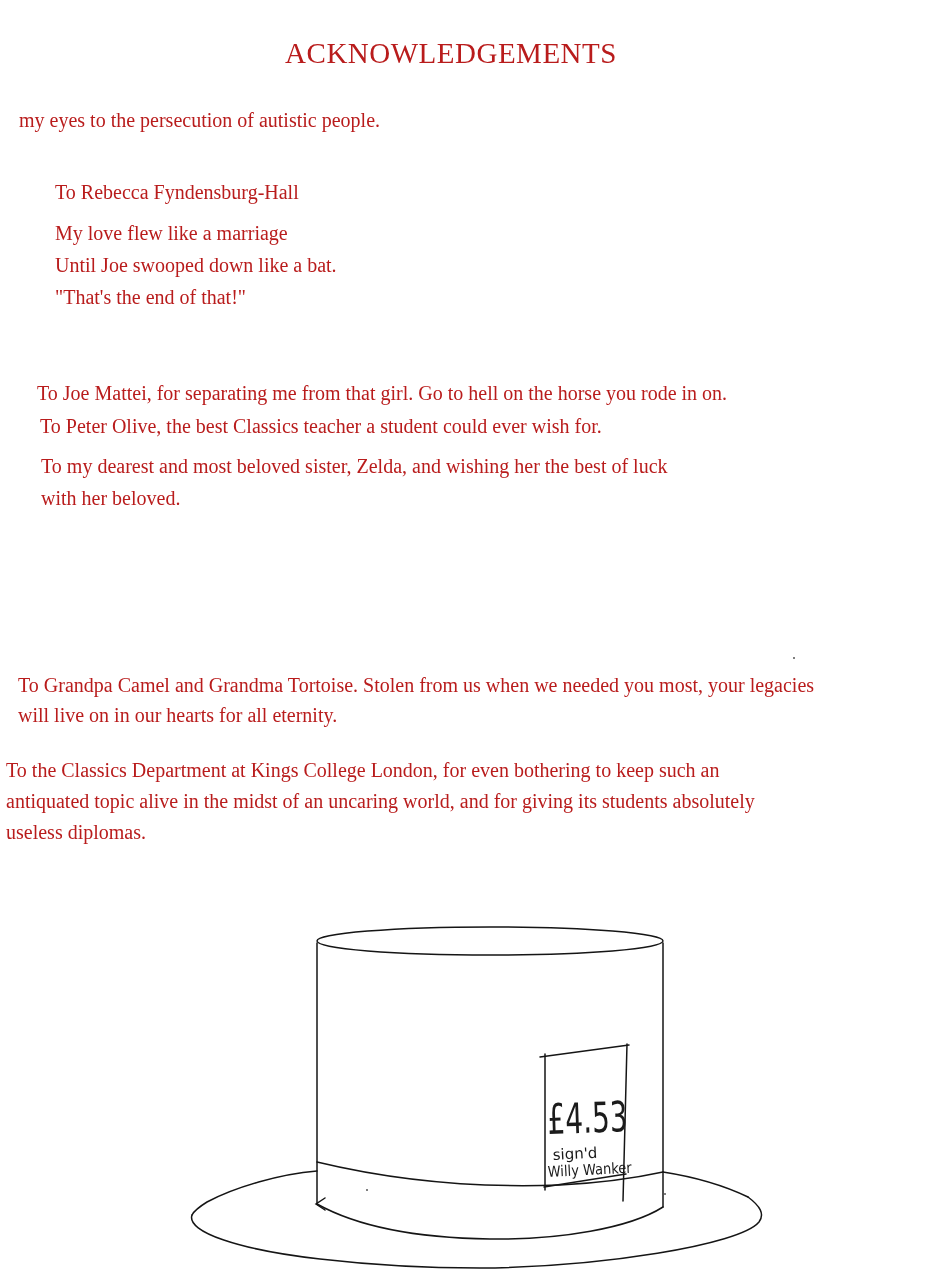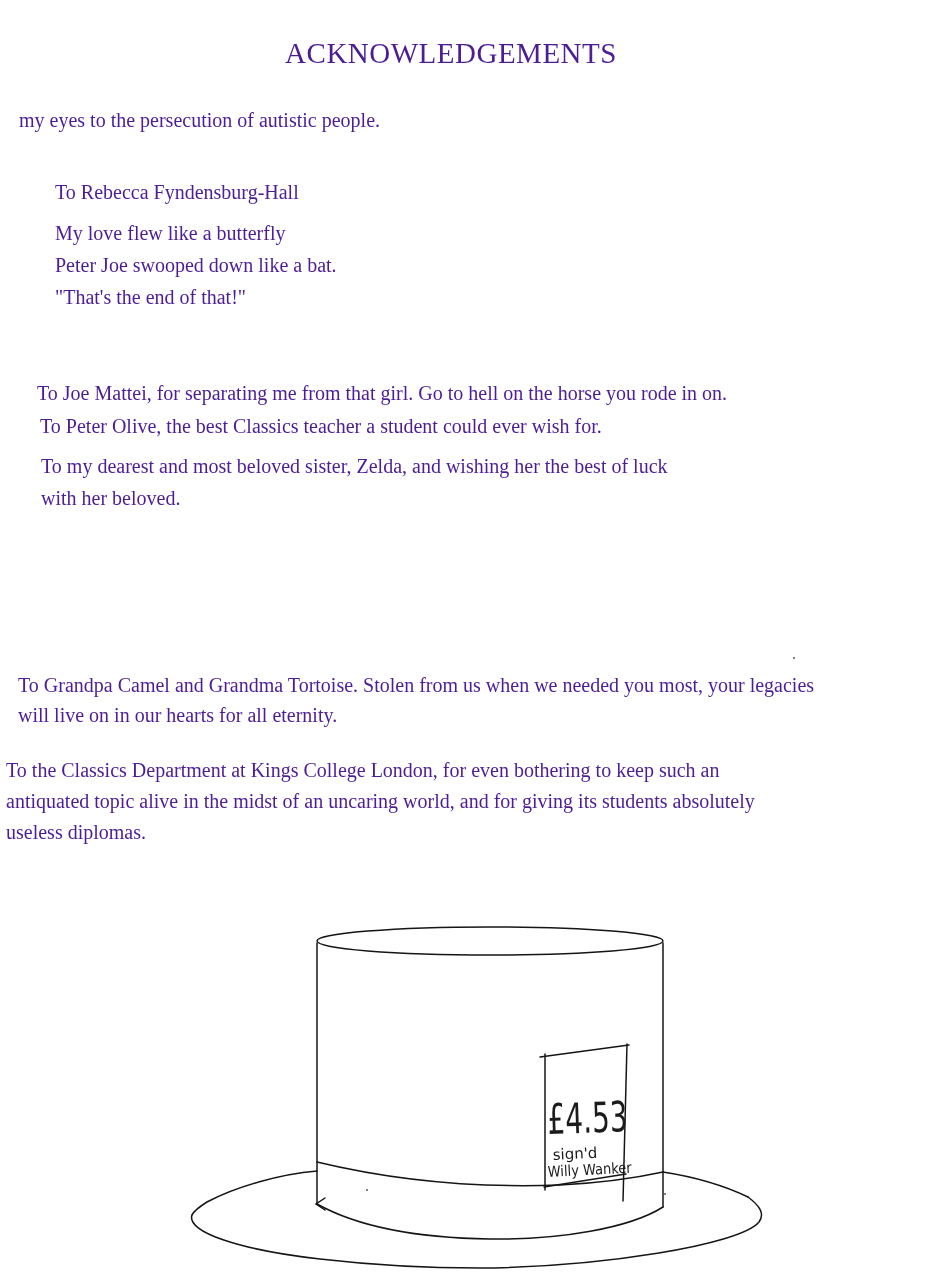--- a/index.html
+++ b/index.html
@@ -1,21 +1,21 @@
 <!DOCTYPE html>
 <html><head>
 <meta charset="utf-8">
 <style>
   html,body{margin:0;padding:0;background:#ffffff;}
   .page{
     position:relative;
     width:852px;height:1284px;
     background:#ffffff;
     font-family:"Liberation Serif", serif;
-    color:#4c1d95;
+    color:#b91c1c;
     overflow:hidden;
   }
   .title{
     position:absolute;top:37px;left:50px;right:0;
     margin:0;text-align:center;
     font-size:29px;font-weight:400;letter-spacing:0.5px;
   }
   .para{position:absolute;margin:0;font-size:20px;line-height:32px;white-space:nowrap;}
   .line{display:block;}
   .centered{left:55px;width:885px;text-align:left;}
@@ -46,22 +46,22 @@
 
   <h1 class="title">ACKNOWLEDGEMENTS</h1>
 
   <p class="para p-mother">
     <span class="line">my eyes to the persecution of autistic people.</span>
   </p>
 
   <p class="para centered p-dedication">To Rebecca Fyndensburg-Hall</p>
 
   <p class="para centered p-poem">
-    <span class="line">My love flew like a butterfly</span>
-    <span class="line">Peter Joe swooped down like a bat.</span>
+    <span class="line">My love flew like a marriage</span>
+    <span class="line">Until Joe swooped down like a bat.</span>
     <span class="line">"That's the end of that!"</span>
   </p>
 
   <p class="para p-joe">To Joe Mattei, for separating me from that girl. Go to hell on the horse you rode in on.</p>
 
   <p class="para p-peter">To Peter Olive, the best Classics teacher a student could ever wish for.</p>
 
   <p class="para p-sister">
     <span class="line">To my dearest and most beloved sister, Zelda, and wishing her the best of luck</span>
     <span class="line">with her beloved.</span>

